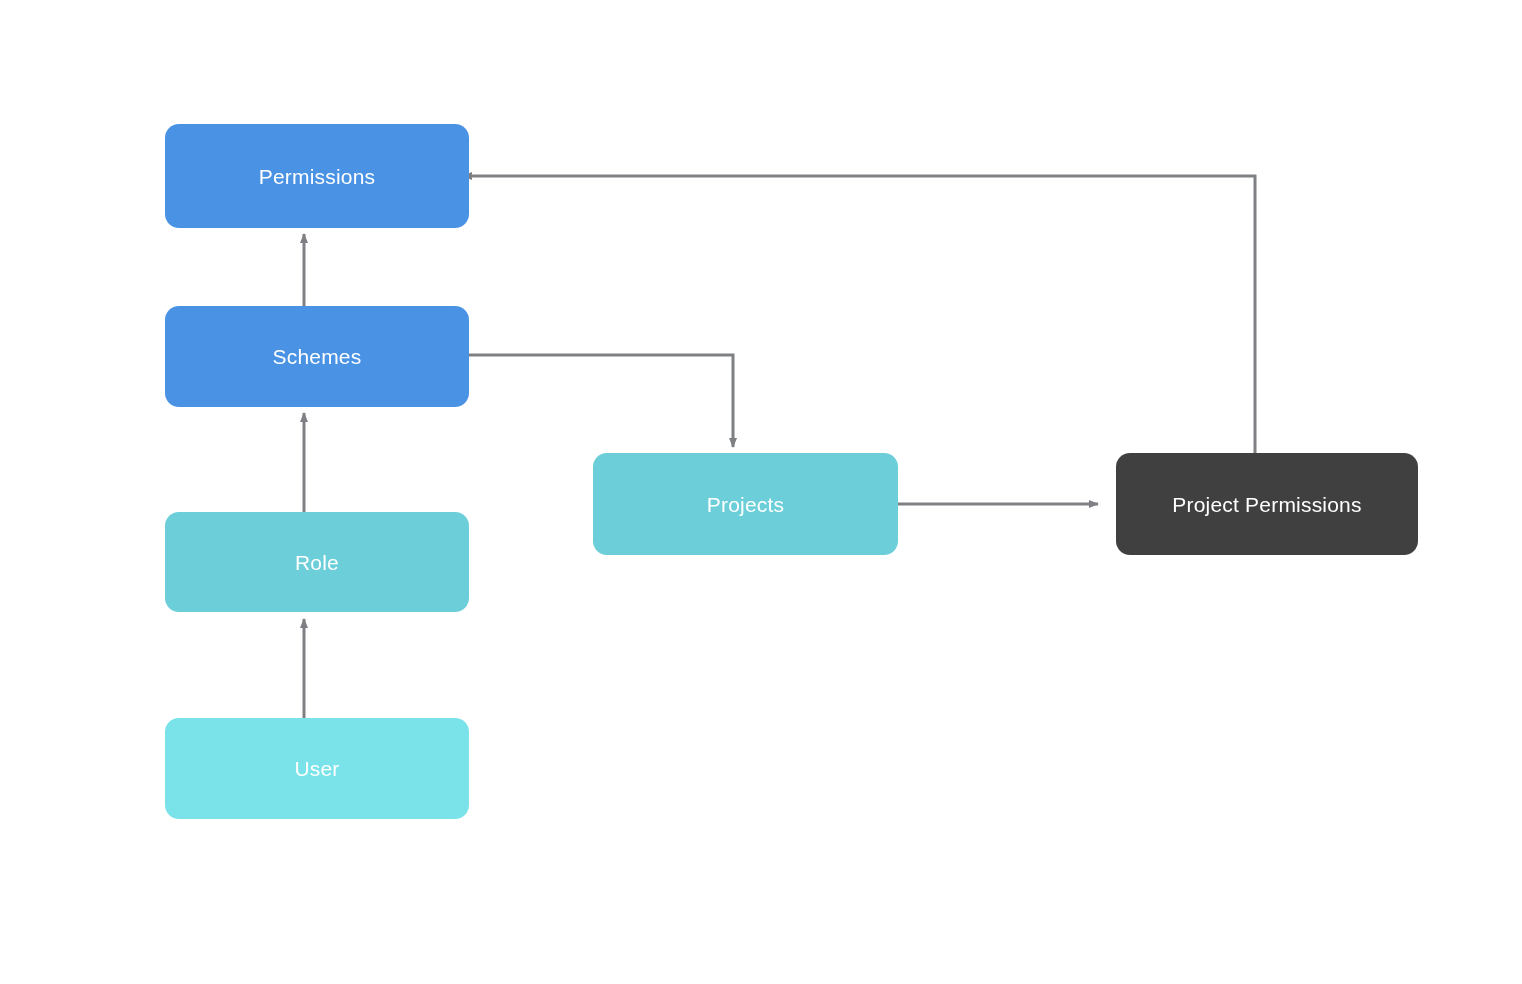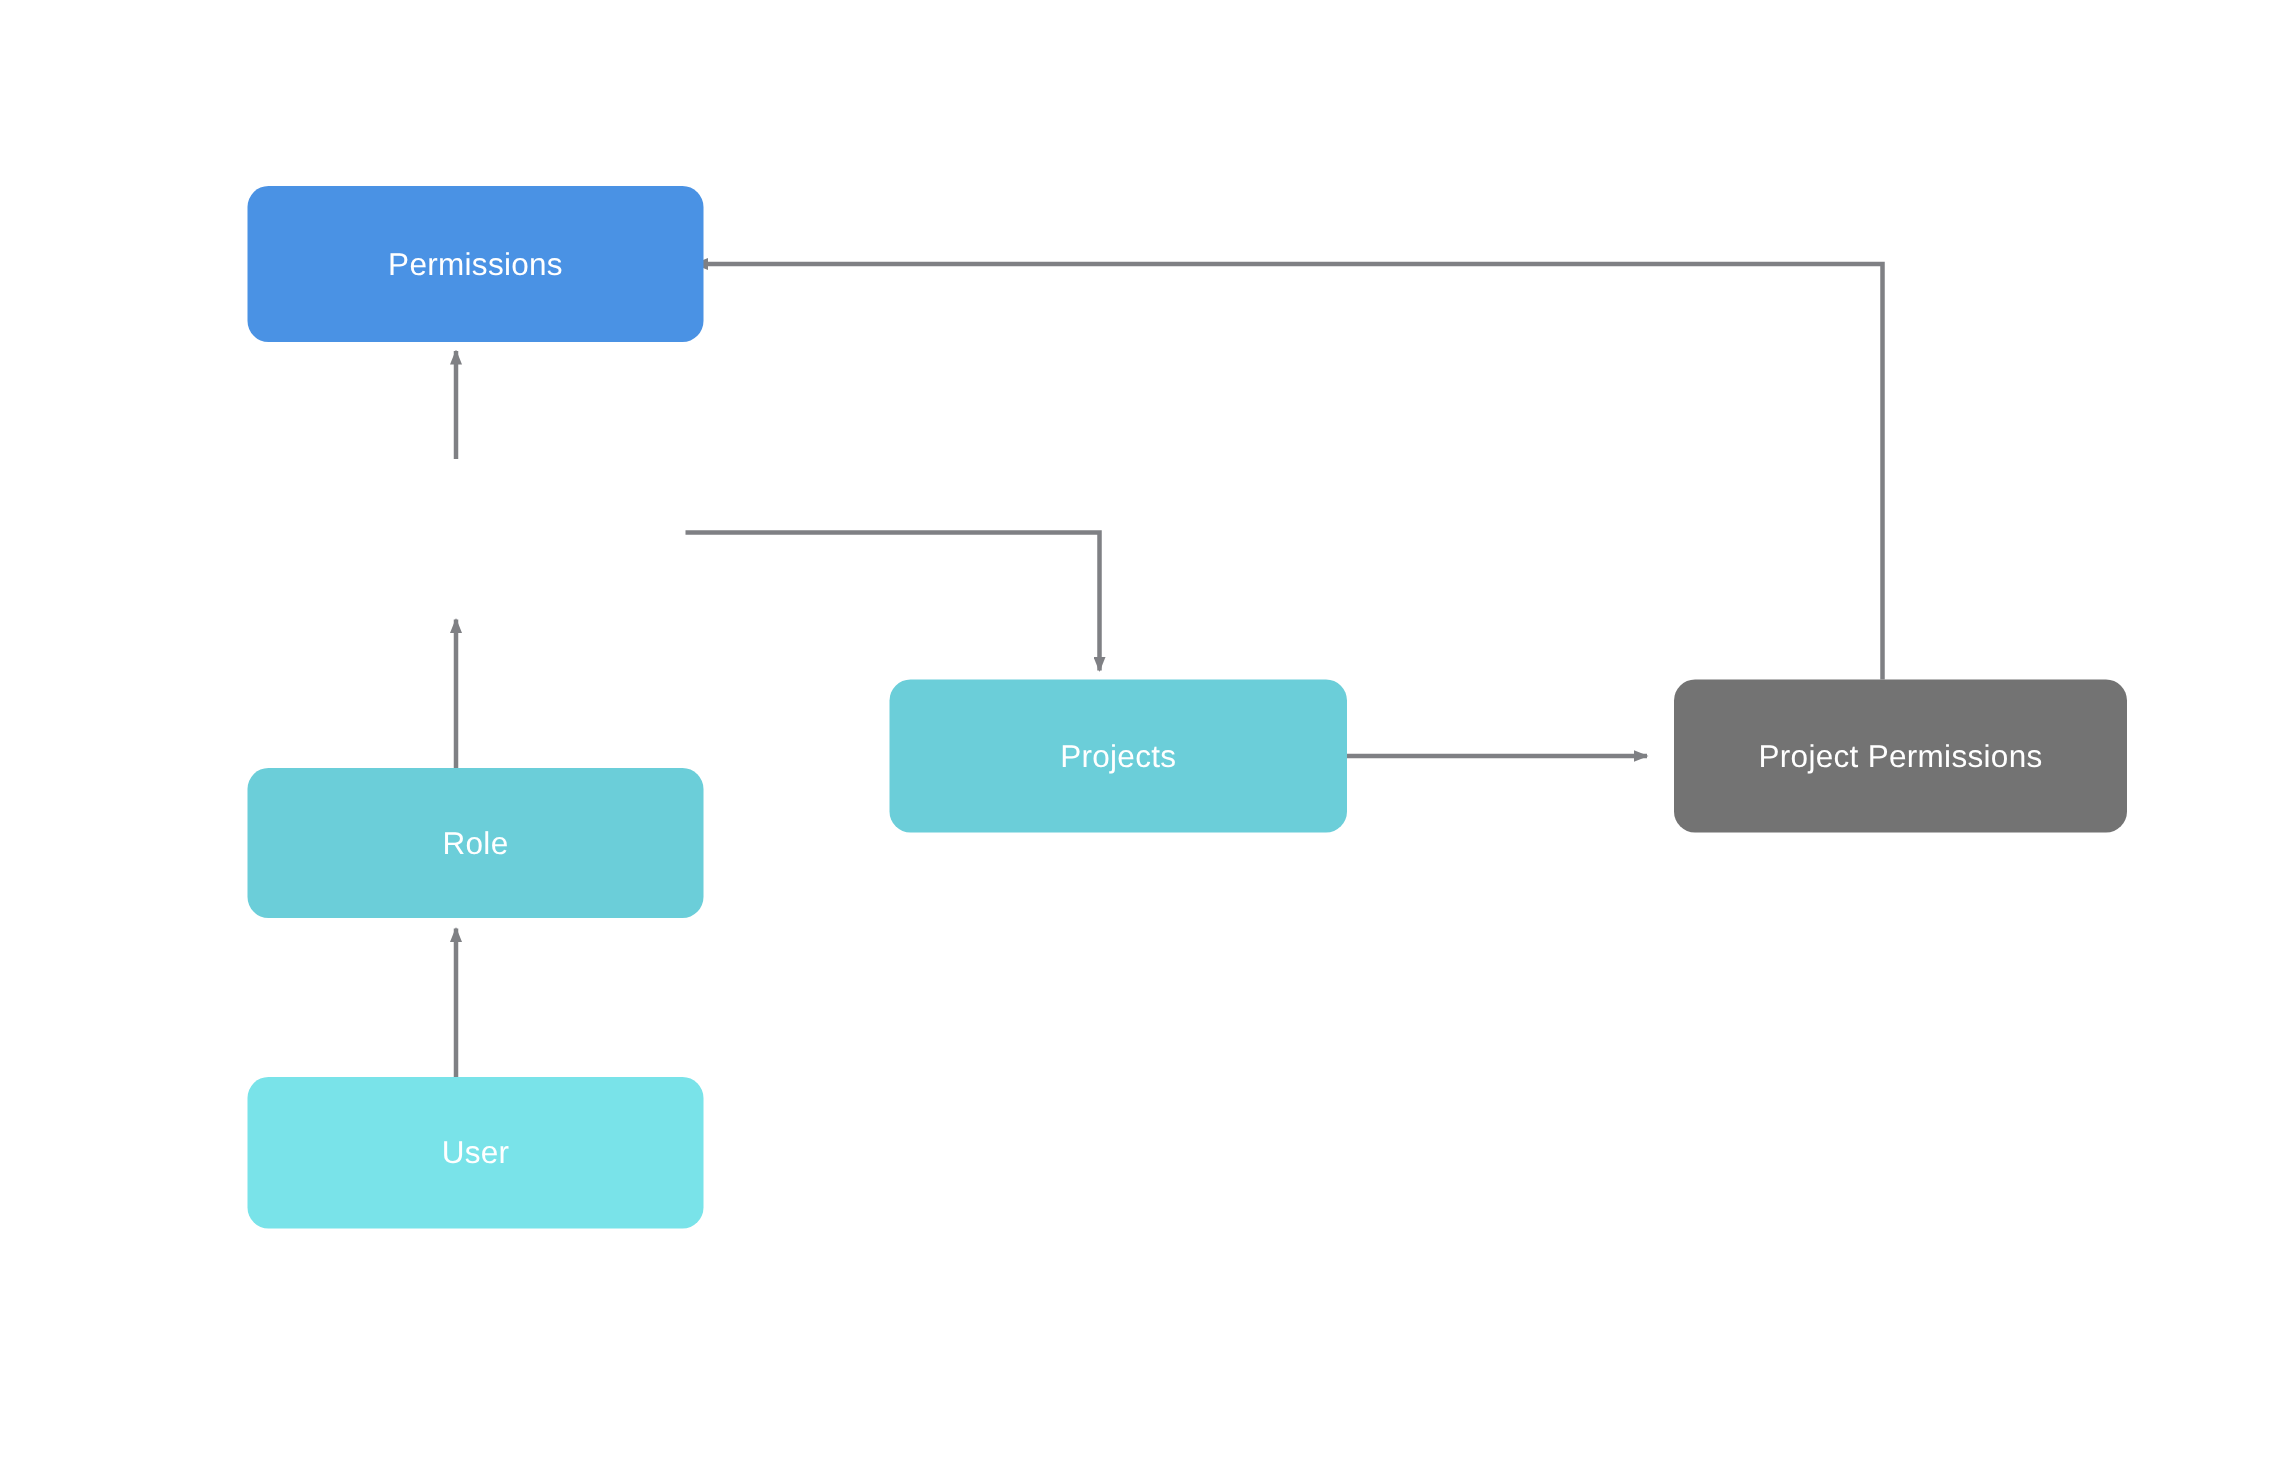--- a/index.html
+++ b/index.html
@@ -66,30 +66,33 @@
         <polyline points="457,355 733,355 733,447" fill="none" stroke="#7f8084" stroke-width="3" stroke-linecap="butt" stroke-linejoin="miter" marker-end="url(#arrowhead)"></polyline>
         <polyline points="886,504 1098,504" fill="none" stroke="#7f8084" stroke-width="3" stroke-linecap="butt" stroke-linejoin="miter" marker-end="url(#arrowhead)"></polyline>
         <polyline points="1255,453 1255,176 463,176" fill="none" stroke="#7f8084" stroke-width="3" stroke-linecap="butt" stroke-linejoin="miter" marker-end="url(#arrowhead)"></polyline>
       </g>
   </svg>
 
   <div class="node" style="left: 153px; top: 124px; width: 304px; height: 104px; background: rgb(74, 146, 228); color: rgb(255, 255, 255);">
     <span class="node-label">Permissions</span>
   </div>
 
+  <div class="node" style="left: 153px; top: 306px; width: 304px; height: 101px; background: rgb(74, 146, 228); color: rgb(255, 255, 255);">
+    <span class="node-label">Schemes</span>
+  </div>
 
   <div class="node" style="left: 153px; top: 718px; width: 304px; height: 101px; background: rgb(121, 227, 233); color: rgb(255, 255, 255);">
     <span class="node-label">User</span>
   </div>
 
   <div class="node" style="left: 153px; top: 512px; width: 304px; height: 100px; background: rgb(107, 206, 217); color: rgb(255, 255, 255);">
     <span class="node-label">Role</span>
   </div>
 
   <div class="node" style="left: 581px; top: 453px; width: 305px; height: 102px; background: rgb(107, 206, 217); color: rgb(255, 255, 255);">
     <span class="node-label">Projects</span>
   </div>
 
-  <div class="node" style="left: 1104px; top: 453px; width: 302px; height: 102px; background: #737373; color: rgb(255, 255, 255);">
+  <div class="node" style="left: 1104px; top: 453px; width: 302px; height: 102px; background: #404040; color: rgb(255, 255, 255);">
     <span class="node-label">Project Permissions</span>
   </div>
 
 </div>
 
 </body></html>

